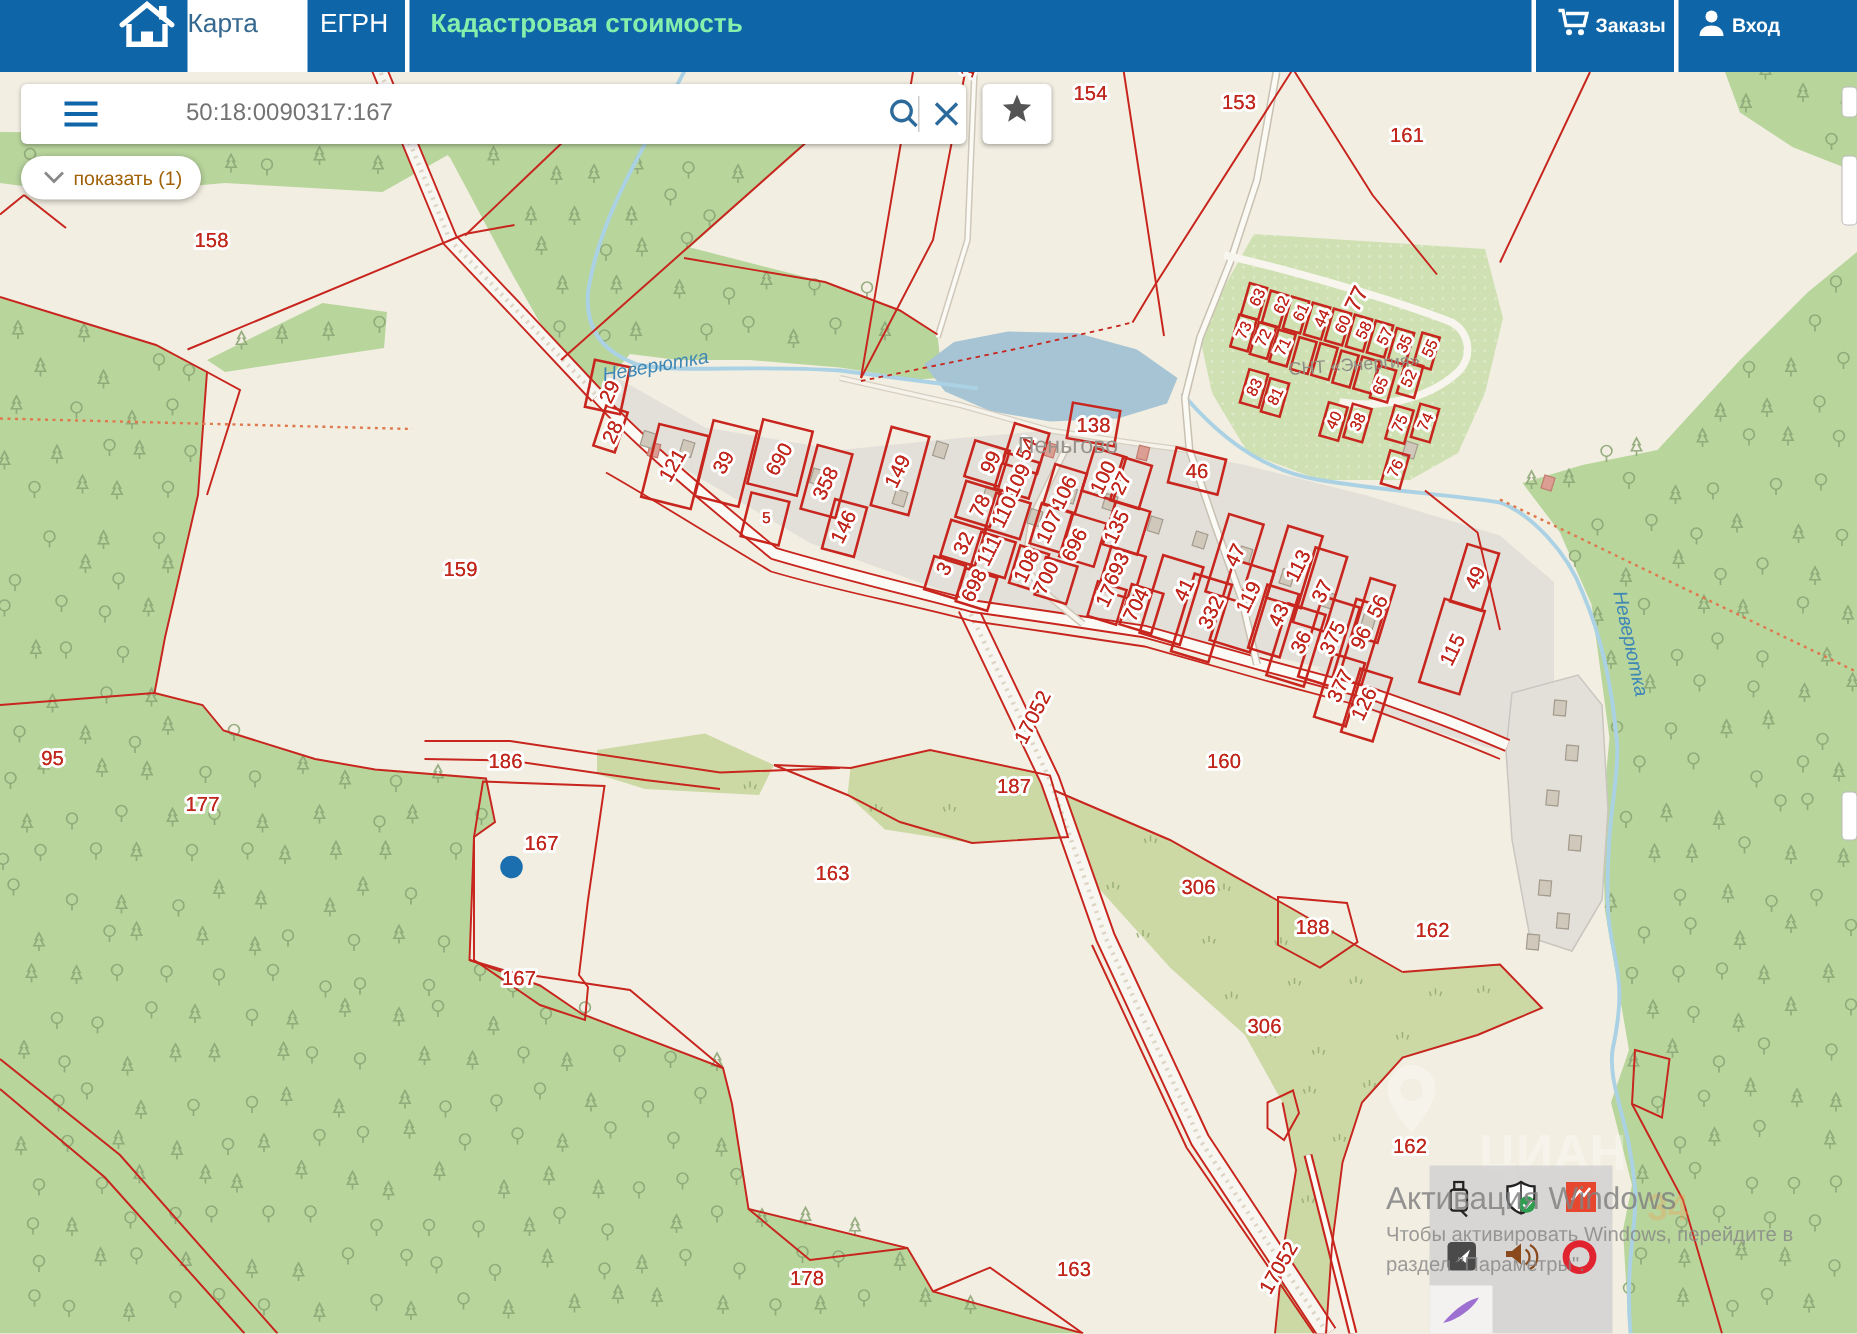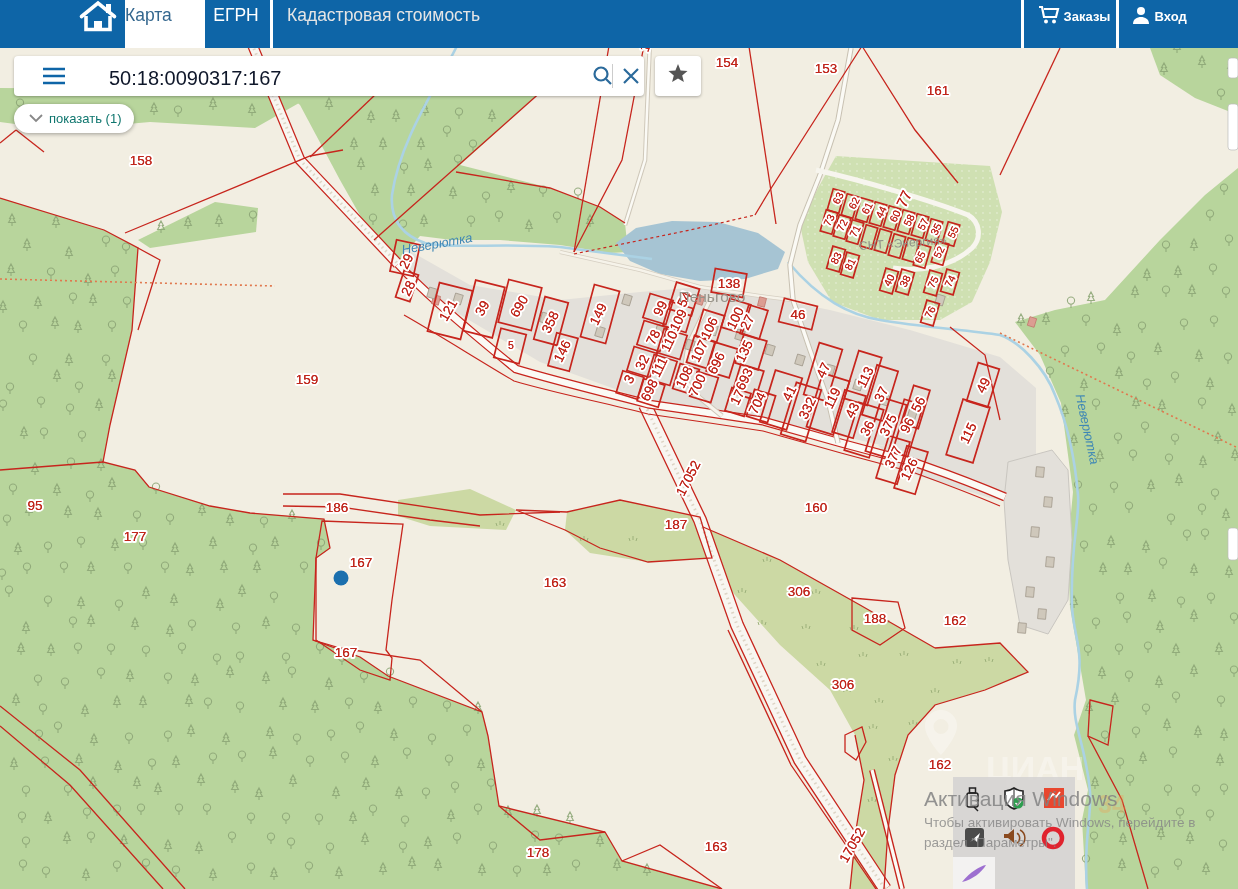--- a/index.html
+++ b/index.html
@@ -4,30 +4,30 @@
  font-family:"Liberation Sans",sans-serif;background:#f2eee2;}
 
 .abs{position:absolute}
 #topbar{left:0;top:0;width:1238px;height:48px;background:#0e65a7;color:#fff}
 #topbar .sep{position:absolute;top:0;width:3px;height:48px;background:#fff}
 #homebtn{position:absolute;left:78px;top:0px;width:40px;height:32px;color:#fff}
 #tab1{position:absolute;left:125px;top:0;width:80px;height:48px;background:#fff;color:#35688f;
  font-size:17.5px;line-height:31px;text-align:left}
 #tab2{position:absolute;left:205px;top:0;width:62px;height:64px;color:#fff;font-size:17.5px;
  line-height:31px;text-align:center}
-#tab3{position:absolute;left:287px;top:0;height:48px;color:#e5e5e5;font-size:17.5px;font-weight:normal;
+#tab3{position:absolute;left:287px;top:0;height:48px;color:#86efac;font-size:17.5px;font-weight:bold;
  line-height:31px}
 .mitem{position:absolute;top:0;height:64px;color:#fff;font-size:13px;font-weight:bold;line-height:33px}
 #searchbox{left:14px;top:56px;width:630px;height:40px;background:#fff;border-radius:4px;
  box-shadow:0 1px 3px rgba(0,0,0,.3)}
 #starbox{left:655px;top:56px;width:46px;height:40px;background:#fff;border-radius:4px;
  box-shadow:0 1px 3px rgba(0,0,0,.3);text-align:center;line-height:40px;color:#555;font-size:20px}
-#query{position:absolute;left:95px;top:11px;font-size:20px;color:#0f172a}
+#query{position:absolute;left:110px;top:11px;font-size:16px;color:#737373}
 #pill{left:14px;top:104px;height:29px;background:#fff;border-radius:16px;padding:0 13px 0 35px;
- line-height:29px;font-size:13px;color:#0f766e;box-shadow:0 1px 4px rgba(0,0,0,.35)}
+ line-height:29px;font-size:13px;color:#a16207;box-shadow:0 1px 4px rgba(0,0,0,.35)}
 
 </style></head><body>
 <svg width="1238" height="889" viewBox="0 0 1238 889" xmlns="http://www.w3.org/2000/svg" font-family="Liberation Sans, sans-serif">
 <rect width="1238" height="889" fill="#f2eee2"></rect>
 <defs>
       <pattern id="dots" width="7" height="7" patternUnits="userSpaceOnUse">
         <circle cx="3" cy="3" r="0.9" fill="#ffffff" opacity="0.35"></circle>
       </pattern>
     </defs>
 <polygon points="0.0,88.0 322.0,90.0 255.0,128.0 150.0,122.0 60.0,130.0 0.0,122.0" fill="#b8d59c"></polygon>

